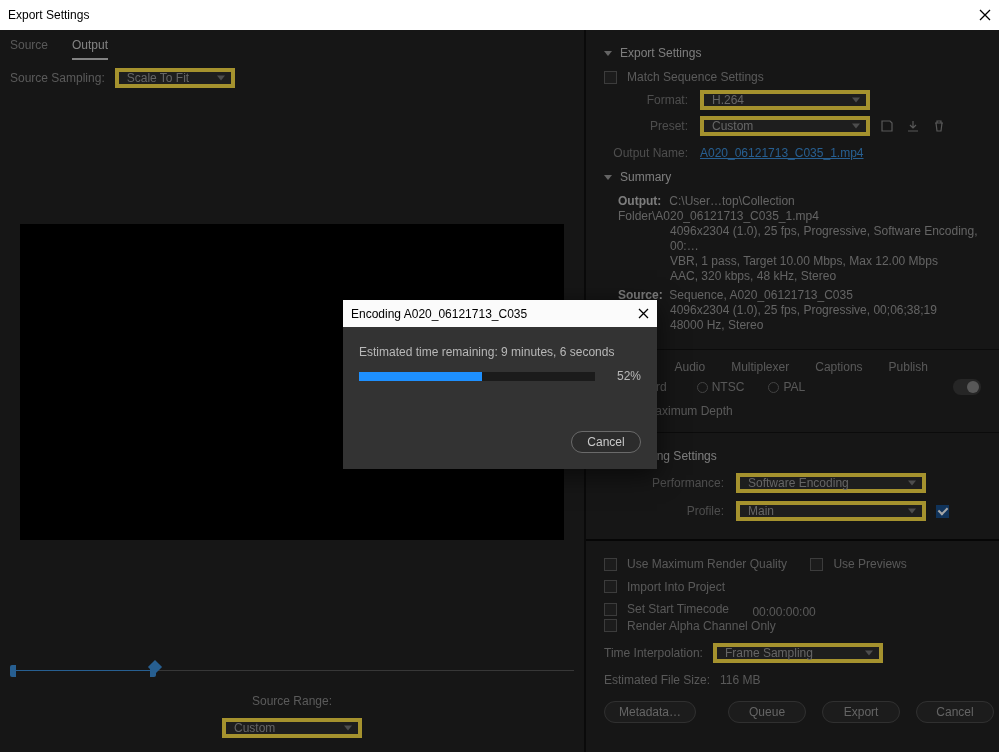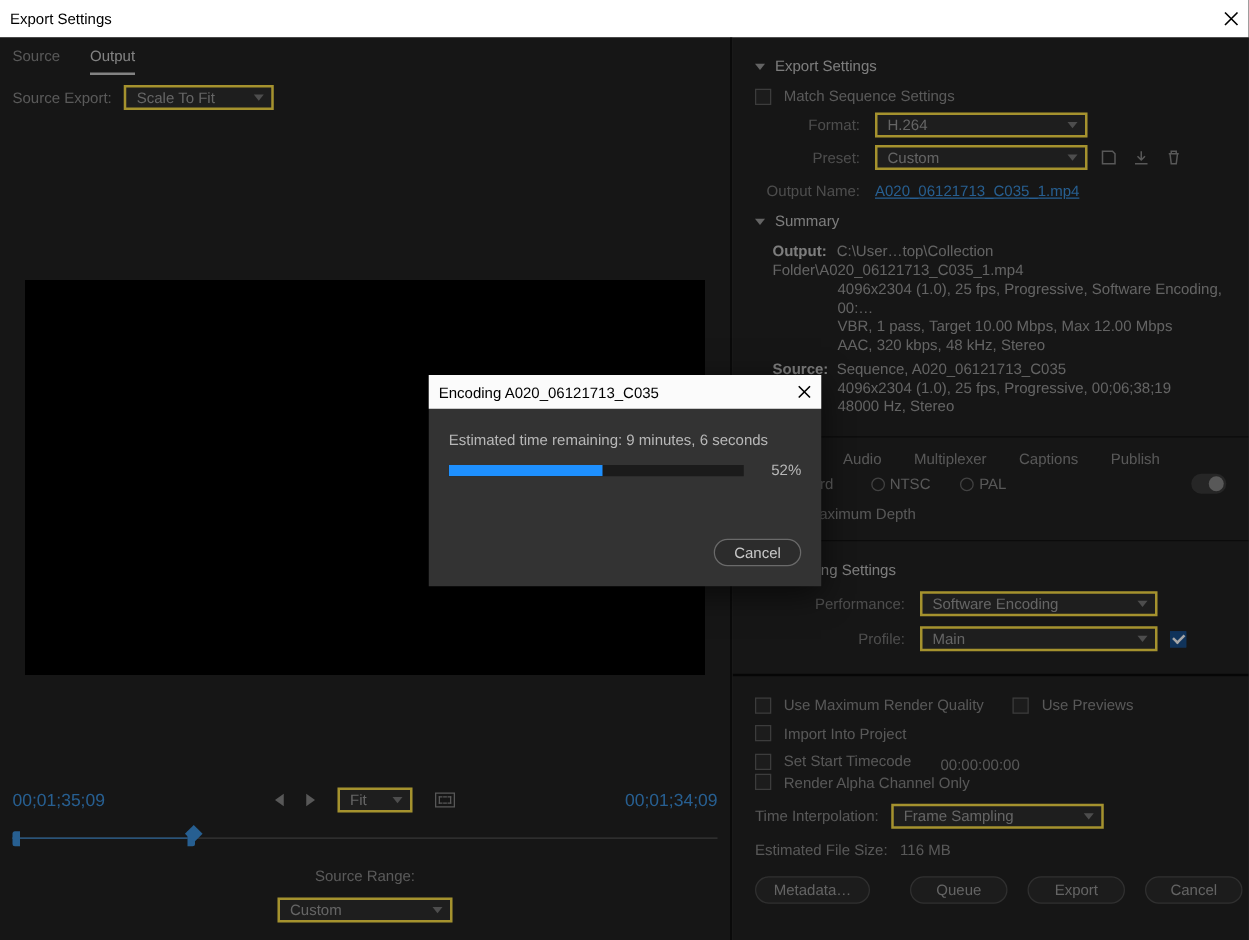--- a/index.html
+++ b/index.html
@@ -30,21 +30,21 @@
     color: #888;
   }
   .src-tabs .tab { padding-bottom: 6px; cursor: pointer; }
   .src-tabs .tab.active { color: #c9c9c9; border-bottom: 2px solid #c9c9c9; }
 
   .scaling-row {
     display: flex; align-items: center; gap: 10px; padding: 8px 10px;
     font-size: 12px; color: #8a8a8a;
   }
   .dropdown {
-    background: #2f2f2f; border: 2px solid #fde047; color: #9c9c9c;
+    background: #2f2f2f; border: 4px solid #fde047; color: #9c9c9c;
     height: 20px; padding: 0 20px 0 8px; font-size: 12px; position: relative;
     display: inline-flex; align-items: center; min-width: 120px;
   }
   .dropdown .chev {
     position: absolute; right: 6px; top: 50%; transform: translateY(-50%);
     border-left: 4px solid transparent; border-right: 4px solid transparent;
     border-top: 5px solid #777;
   }
 
   .preview-canvas {
@@ -209,43 +209,30 @@
 <div class="app">
 
   <div class="left-pane">
 
     <div class="src-tabs">
       <div class="tab">Source</div>
       <div class="tab active">Output</div>
     </div>
 
     <div class="scaling-row">
-      <span>Source Export:</span>
+      <span>Source Sampling:</span>
       <span class="dropdown">
         <span>Scale To Fit</span>
         <span class="chev"></span>
       </span>
     </div>
 
     <div class="preview-canvas"></div>
 
     <div class="left-bottom">
-      <div class="time-row">
-        <span>00;01;35;09</span>
-        <span class="time-mid">
-          <span class="ic-tri-l"></span>
-          <span class="ic-tri-r"></span>
-          <span class="dropdown fit-dd">
-            <span>Fit</span>
-            <span class="chev"></span>
-          </span>
-          <span class="aspect-ic"></span>
-        </span>
-        <span>00;01;34;09</span>
-      </div>
 
       <div class="scrubber">
         <div class="scrub-track"></div>
         <div class="scrub-fill"></div>
         <div class="scrub-end-l"></div>
         <div class="scrub-end-r"></div>
         <div class="scrub-head"></div>
       </div>
 
       <div class="src-range-row">

